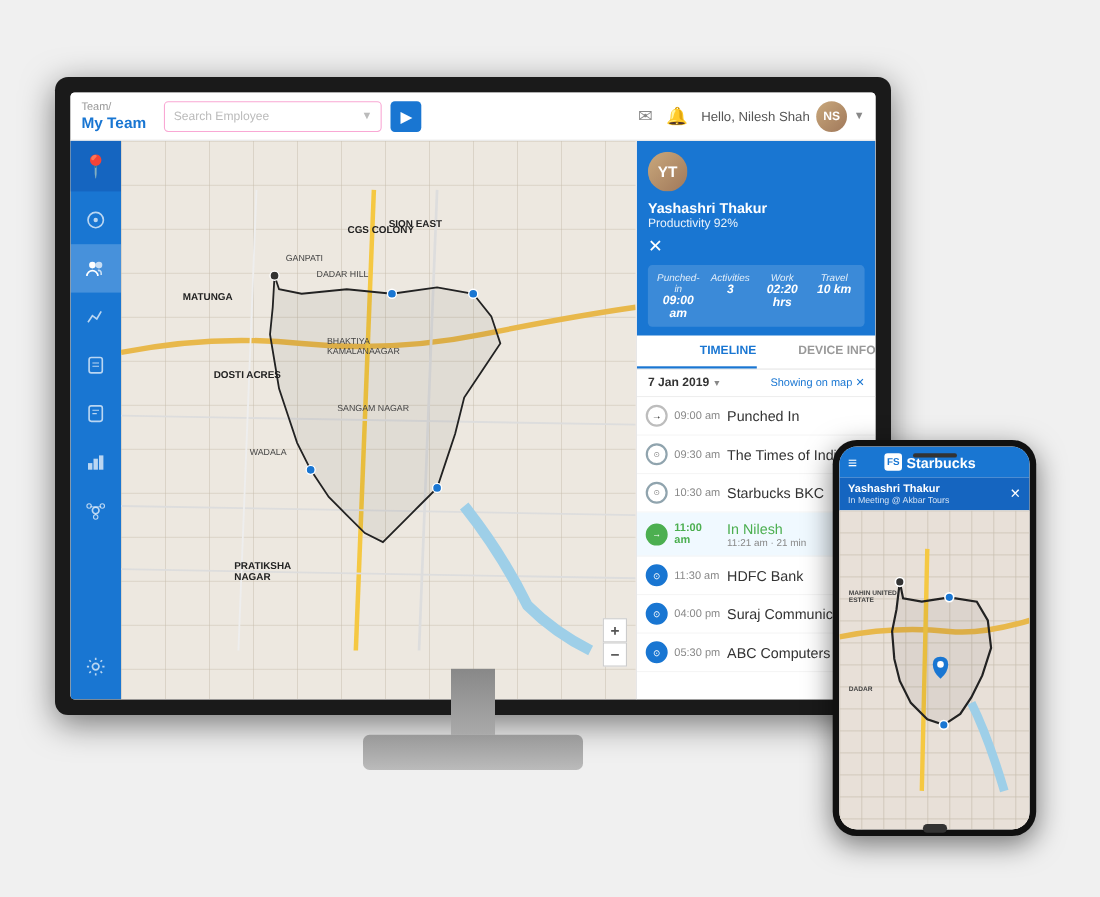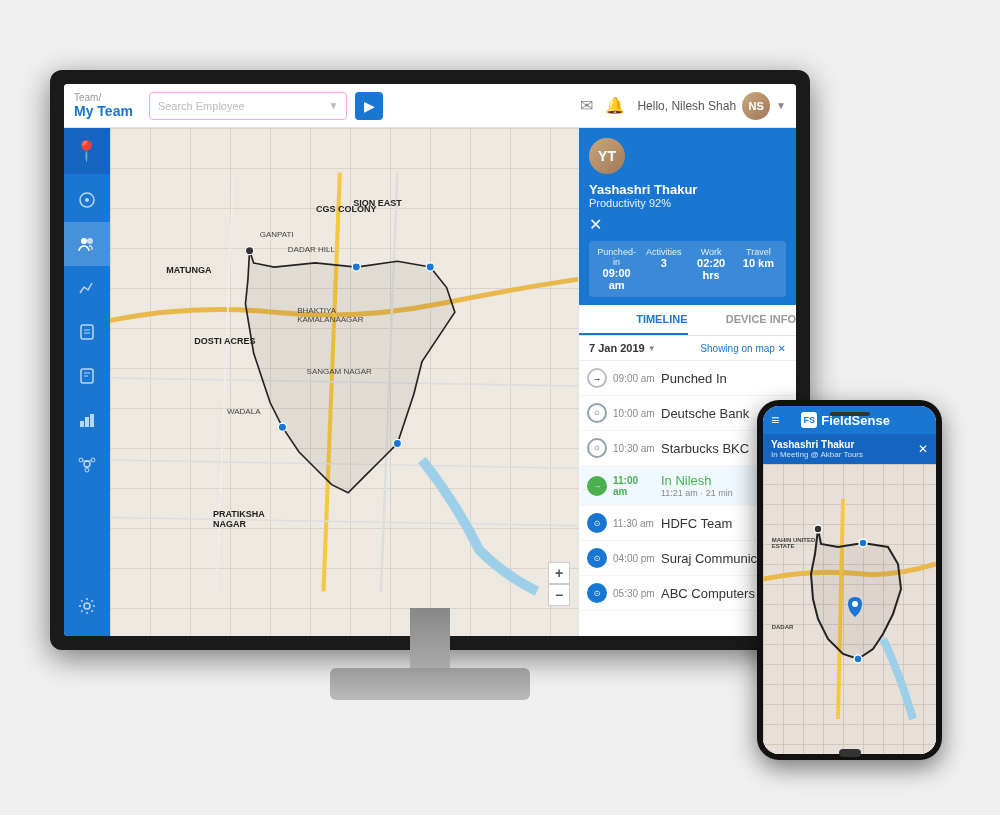--- a/index.html
+++ b/index.html
@@ -173,20 +173,21 @@
       gap: 4px;
       margin-top: 8px;
       background: rgba(255,255,255,0.15);
       padding: 6px;
       border-radius: 4px;
     }
     .stat-item {
       flex: 1;
       text-align: center;
       color: #fff;
+      font-style: italic;
     }
     .stat-label { font-size: 9px; opacity: 0.85; }
     .stat-value { font-size: 11px; font-weight: 600; }
 
     .panel-tabs {
       display: flex;
       border-bottom: 1px solid #e5e5e5;
     }
     .panel-tab {
       flex: 1;
@@ -573,46 +574,46 @@
             </div>
 
             <div class="timeline-list">
 
               <div class="timeline-item">
                 <div class="timeline-dot gray">→</div>
                 <span class="timeline-time">09:00 am</span>
                 <span class="timeline-event">Punched In</span>
               </div>
 
-
               <div class="timeline-item">
                 <div class="timeline-dot gray" style="border-color:#90a4ae;font-size:7px;color:#888;">⊙</div>
-                <span class="timeline-time">10:00 am</span>
-                <span class="timeline-event">Deutsche Bank</span>
-              </div>
+                <span class="timeline-time">09:30 am</span>
+                <span class="timeline-event">The Times of India</span>
+              </div>
+
 
               <div class="timeline-item">
                 <div class="timeline-dot gray" style="border-color:#90a4ae;font-size:7px;color:#888;">⊙</div>
                 <span class="timeline-time">10:30 am</span>
                 <span class="timeline-event">Starbucks BKC</span>
               </div>
 
               <div class="timeline-item transit">
                 <div class="timeline-dot green" style="font-size:8px;color:#fff;">→</div>
                 <span class="timeline-time" style="color:#4caf50;font-weight:600;">11:00 am</span>
                 <div style="flex:1;">
                   <div class="timeline-event" style="color:#4caf50;">In Nilesh</div>
                   <div class="transit-detail">11:21 am · 21 min</div>
                 </div>
               </div>
 
               <div class="timeline-item">
                 <div class="timeline-dot blue" style="font-size:8px;color:#fff;">⊙</div>
                 <span class="timeline-time">11:30 am</span>
-                <span class="timeline-event">HDFC Team</span>
+                <span class="timeline-event">HDFC Bank</span>
               </div>
 
               <div class="timeline-item">
                 <div class="timeline-dot blue" style="font-size:8px;color:#fff;">⊙</div>
                 <span class="timeline-time">04:00 pm</span>
                 <span class="timeline-event">Suraj Communicati...</span>
               </div>
 
               <div class="timeline-item">
                 <div class="timeline-dot blue" style="font-size:8px;color:#fff;">⊙</div>
@@ -633,21 +634,21 @@
   <div class="phone">
     <div class="phone-bezel">
 
       <div style="position:absolute;top:12px;left:50%;transform:translateX(-50%);width:40px;height:4px;background:#333;border-radius:2px;z-index:10;"></div>
       <div class="phone-screen">
 
         <div class="phone-header">
           <div class="phone-hamburger">≡</div>
           <div class="phone-logo">
             <div class="phone-logo-icon">FS</div>
-            <span>FieldSense</span>
+            <span>Starbucks</span>
           </div>
           <div style="width:16px;"></div>
         </div>
 
         <div class="phone-employee-bar">
           <div class="phone-emp-info">
             <div class="phone-emp-name">Yashashri Thakur</div>
             <div class="phone-emp-sub">In Meeting @ Akbar Tours</div>
           </div>
           <div class="phone-close">✕</div>

